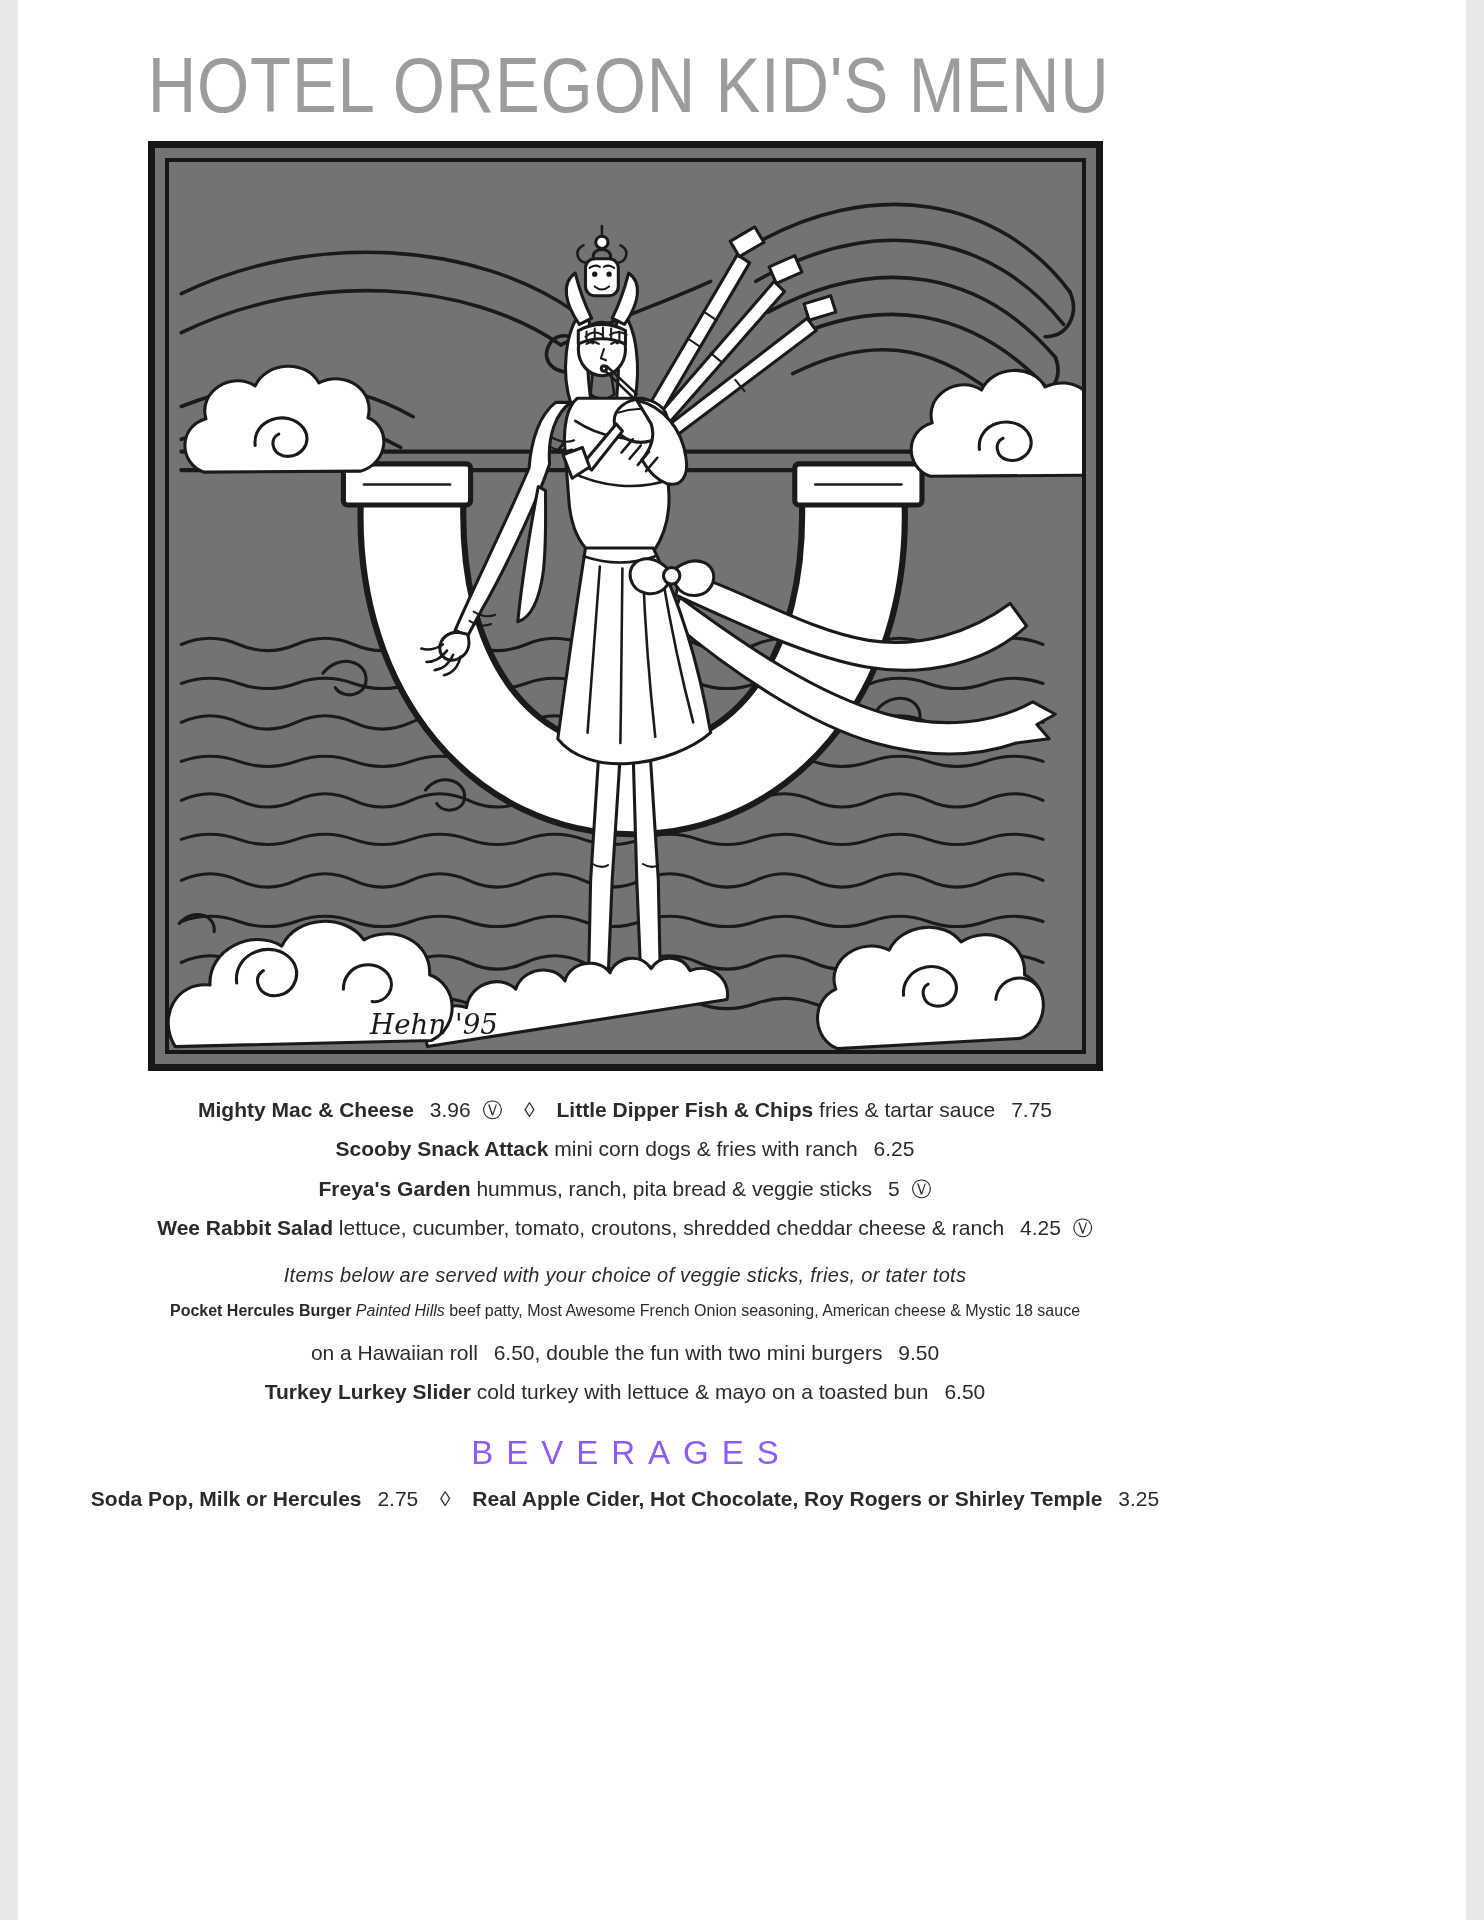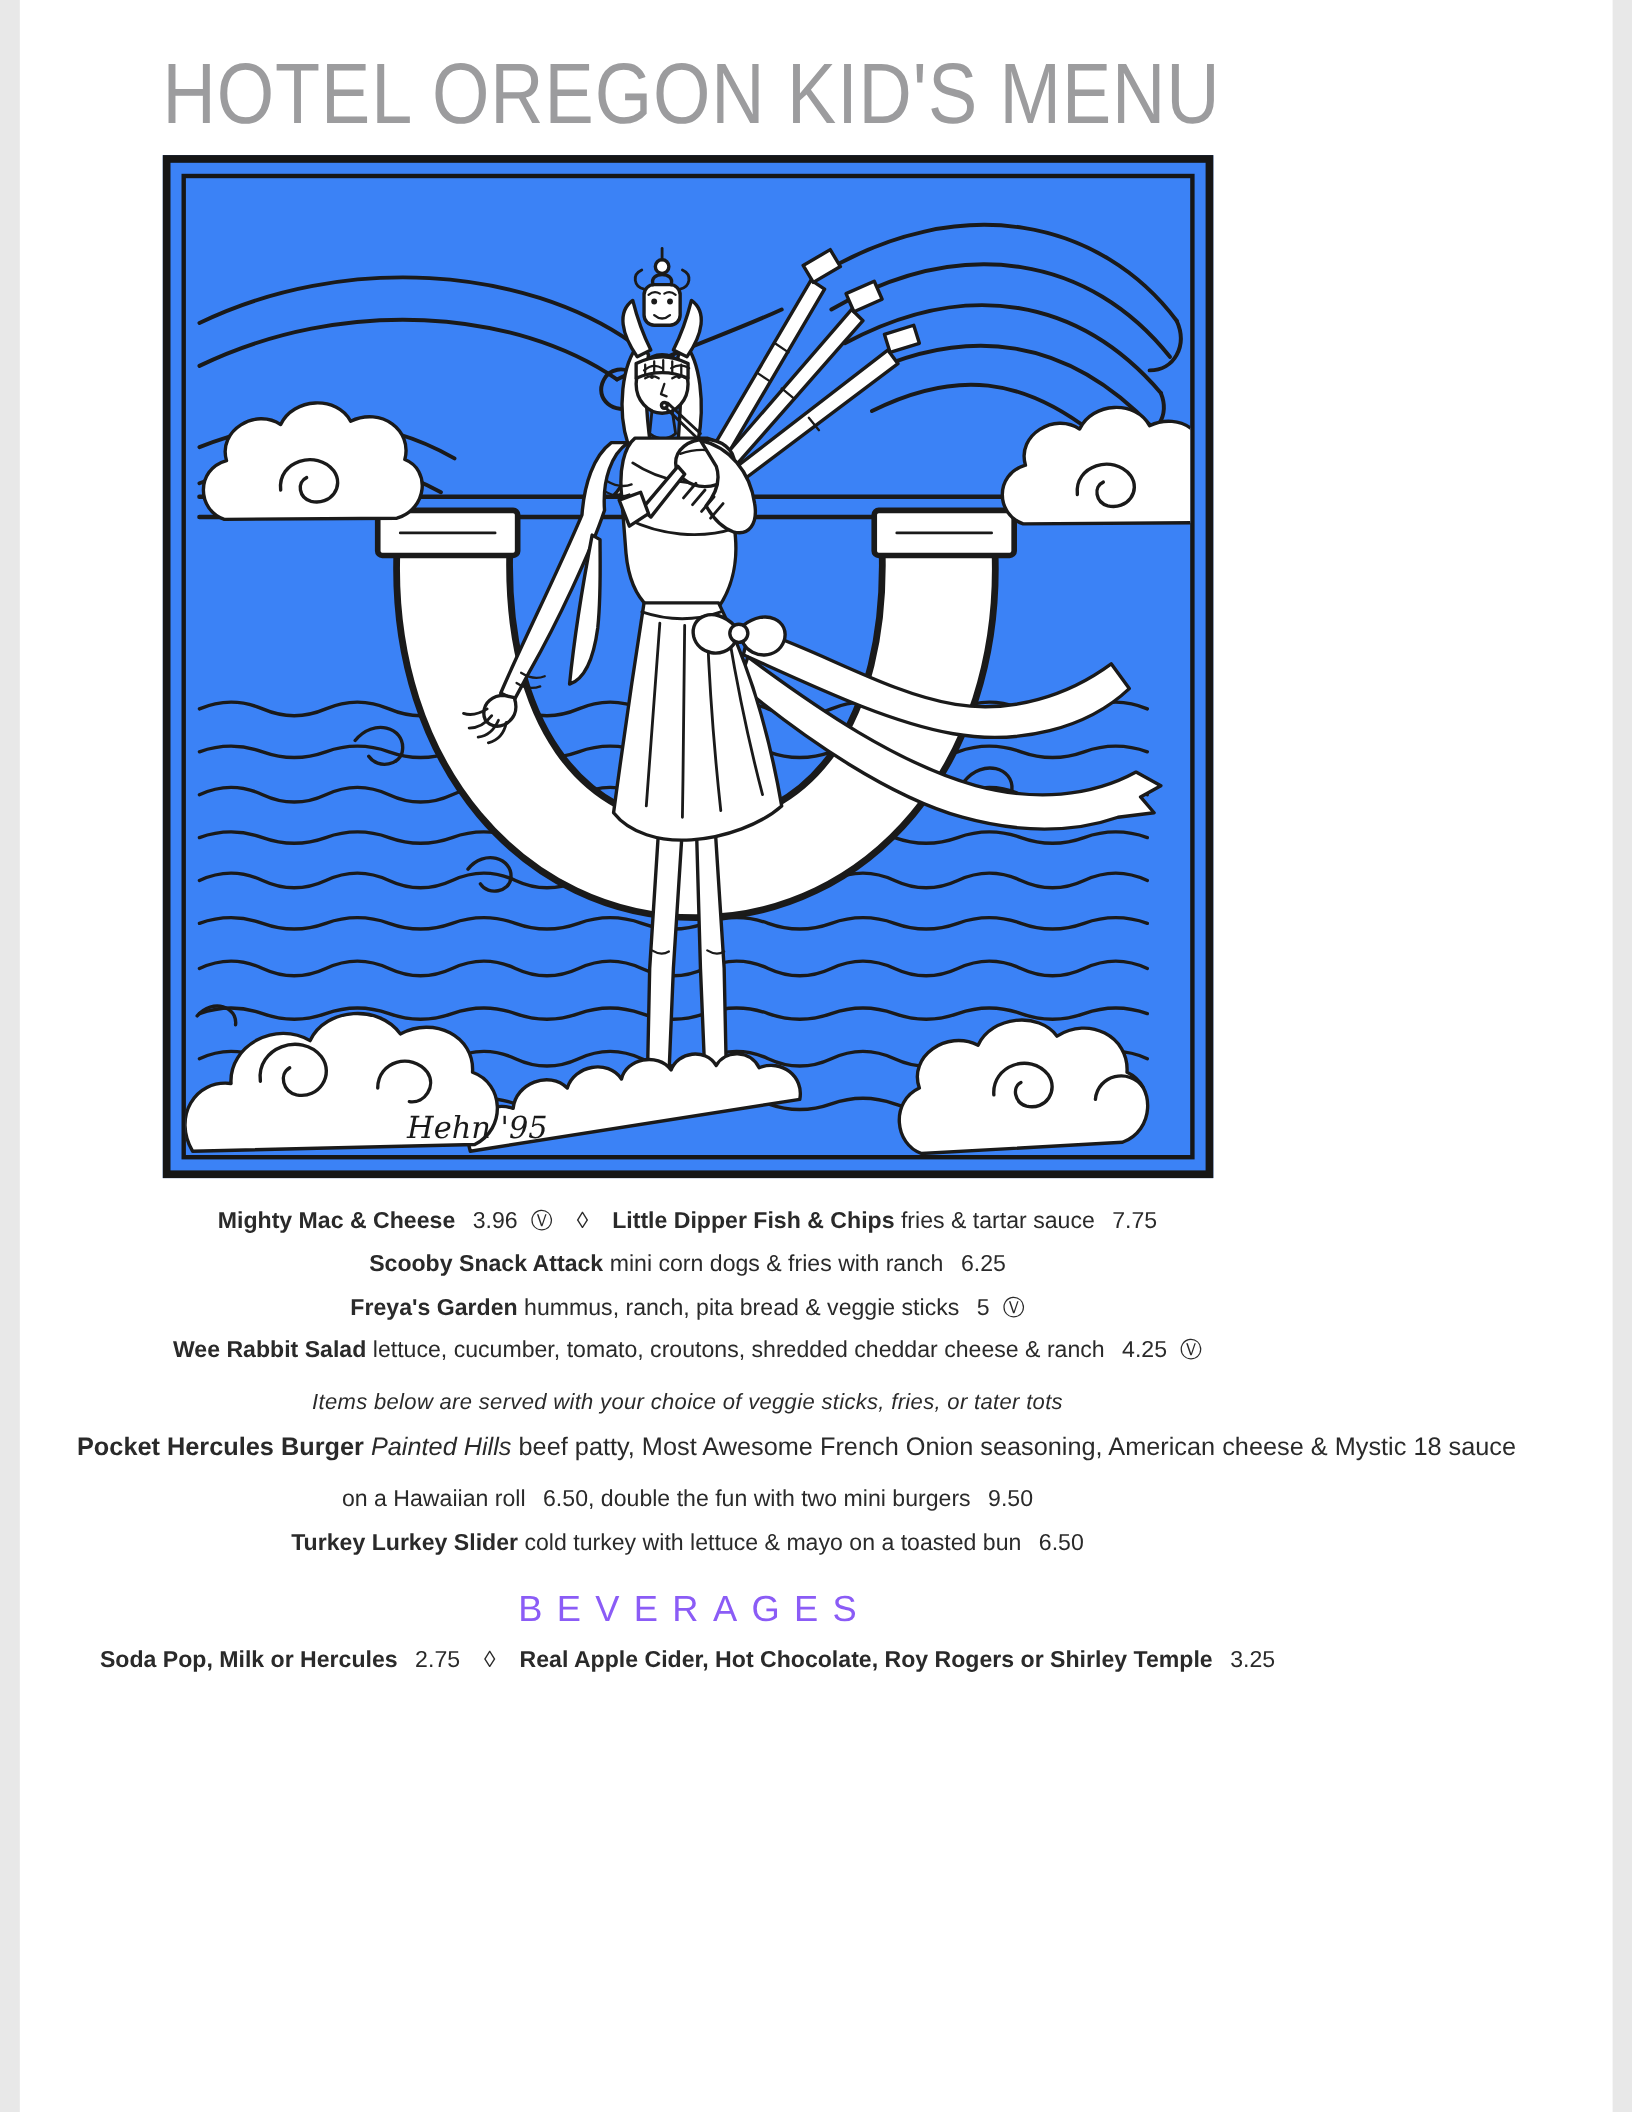--- a/index.html
+++ b/index.html
@@ -9,32 +9,32 @@
     position:relative; overflow:hidden;
   }
   .content { width:1110px; margin-left:52px; text-align:center; }
   .title {
     margin:40px 0 6px; font-weight:normal; color:#9c9c9e;
     font-size:78px; white-space:nowrap; letter-spacing:1px;
     transform:scaleX(0.86); transform-origin:50% 50%;
   }
   .art-frame {
     box-sizing:border-box; width:955px; height:930px; margin:10px auto 0;
-    border:7px solid #161616; padding:10px; background:#3b82f6;
+    border:7px solid #161616; padding:10px; background:#737373;
   }
   .art-inner { box-sizing:border-box; width:100%; height:100%; border:4px solid #161616; }
   .art-inner svg { display:block; width:100%; height:100%; }
   .menu { margin-top:24px; }
   .line { margin:9px 0; font-size:21px; white-space:nowrap; line-height:1.45; }
   .nm { font-weight:bold; }
   .pr { margin-left:10px; }
   .veg { margin-left:6px; font-size:20px; }
   .sep { margin:0 16px; }
   .note { font-style:italic; font-size:20px; margin:20px 0 12px; letter-spacing:0.3px; }
-  .line5a { font-size:23px; }
+  .line5a { font-size:16px; }
   .line5b { margin-top:16px; }
   .bev-head {
     font-weight:normal; font-size:33px; letter-spacing:13px; text-indent:13px;
     color:#8b5cf6; margin:26px 0 12px;
   }
 </style>
 </head>
 <body>
 
 <div class="page">

